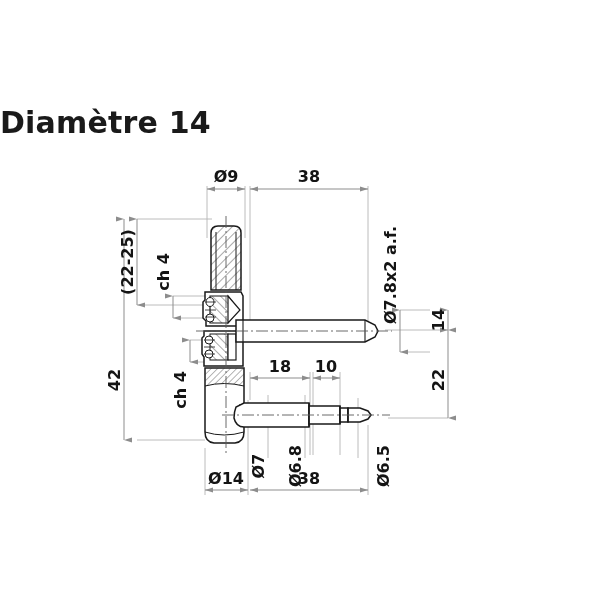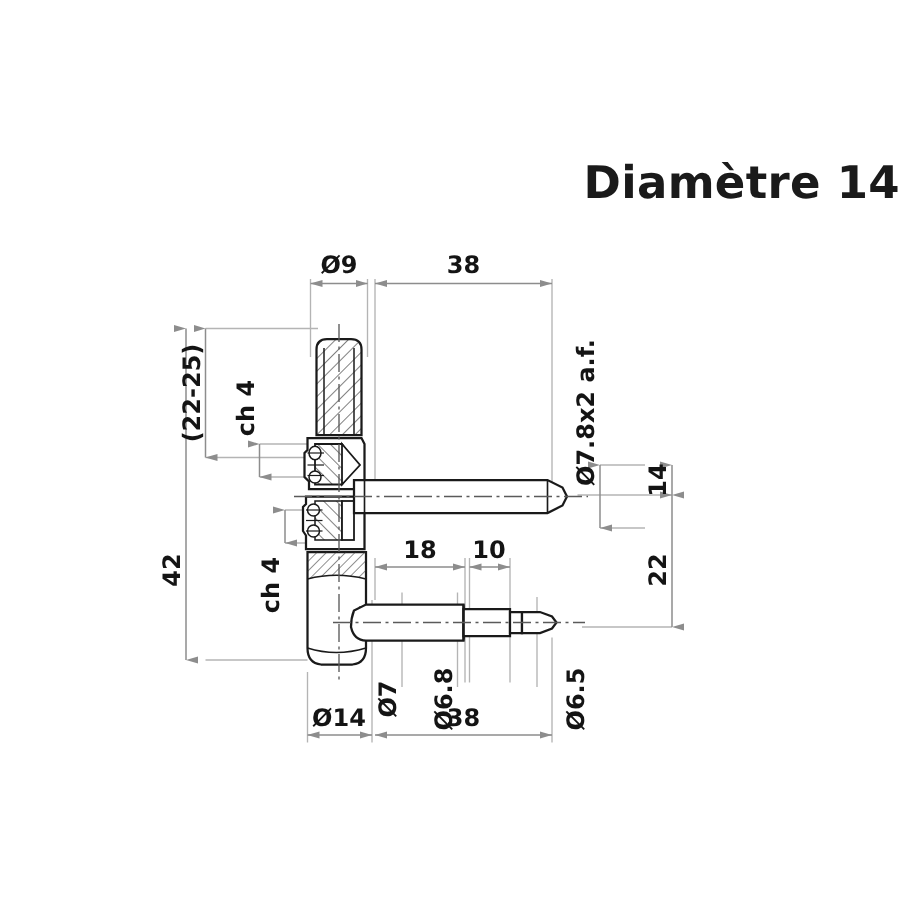--- a/index.html
+++ b/index.html
@@ -13,21 +13,21 @@
     height: 600px;
     background: #ffffff;
     font-family: "DejaVu Sans", "Liberation Sans", sans-serif;
     overflow: hidden;
   }
   #title {
     position: absolute;
     left: 0;
     top: 105px;
     width: 600px;
-    text-align: right;
+    text-align: left;
     font-size: 30px;
     font-weight: bold;
     color: #1a1a1a;
     letter-spacing: 0.2px;
   }
   svg#drawing {
     position: absolute;
     left: 0;
     top: 0;
   }

